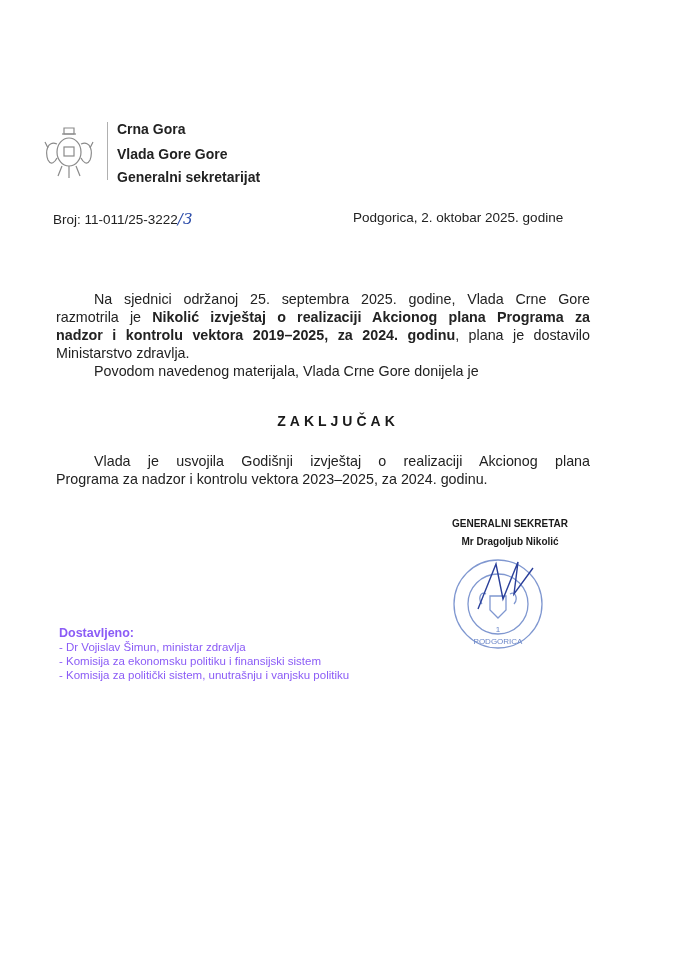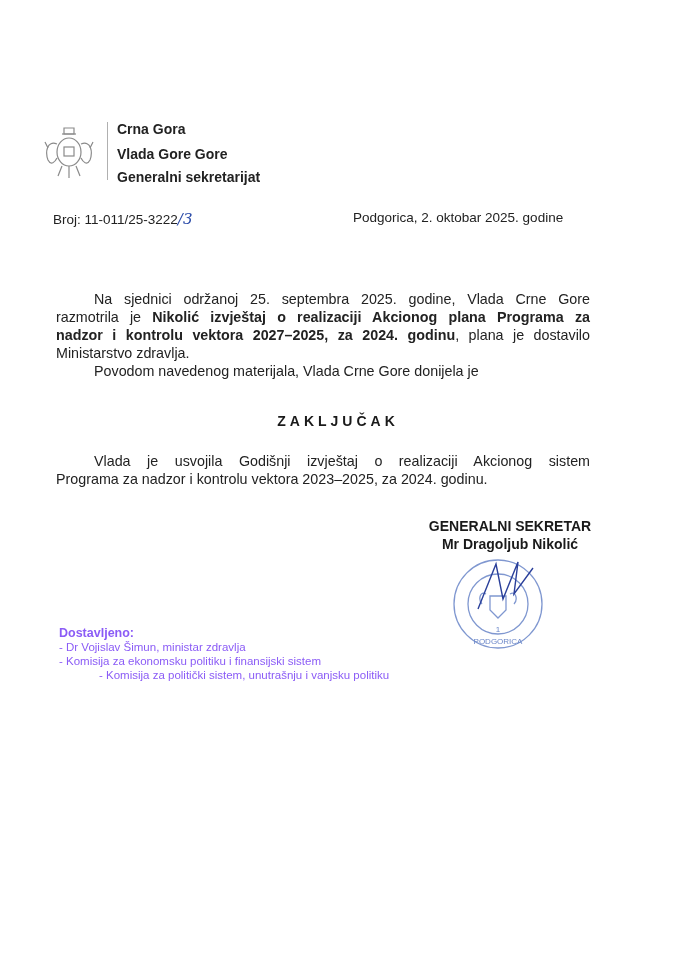--- a/index.html
+++ b/index.html
@@ -7,21 +7,21 @@
          font-family:"Liberation Sans", sans-serif; color:#1a1a1a; }
   .abs { position:absolute;text-align:center; }
   .crest { left:42px; top:122px; width:54px; height:60px; }
   .vline { left:107px; top:122px; width:1px; height:58px; background:#b0b0b0; }
   .hdr { left:117px; font-size:14px; font-weight:bold; color:#222; }
   .ref { top:210px; font-size:13.5px; color:#222; }
   .p { font-size:14.3px; line-height:18px; color:#222; }
   .b { font-weight:bold; }
   .justify { text-align:justify; text-align-last:justify; }
   .title { left:0; width:676px; text-align:center; top:413px; font-size:14px; font-weight:bold; letter-spacing:4px; }
-  .sig { font-size:14px; font-weight:bold; text-align:center; }
+  .sig { font-size:10px; font-weight:bold; text-align:center; }
   .dist { font-size:11.5px; line-height:14px; color:#8b5cf6; }
 </style>
 </head>
 <body>
 
 <div class="abs crest">
   <svg width="54" height="60" viewBox="0 0 54 60">
     <g fill="none" stroke="#8a8a8a" stroke-width="1.2">
       <path d="M22 6 h10 v6 h-10z"></path>
       <path d="M20 12 h14"></path>
@@ -42,28 +42,28 @@
 <div class="abs ref" style="left:53px;">
   <span>Broj: 11-011/25-3222</span><span style="color:#2a4aa8;font-family:'DejaVu Serif',serif;font-style:italic;font-size:15px;">/3</span>
 </div>
 <div class="abs ref" style="left:353px;">Podgorica, 2. oktobar 2025. godine</div>
 
 <div class="abs p justify" style="left:94px; width:496px; top:290px;">Na sjednici održanoj 25. septembra 2025. godine, Vlada Crne Gore</div>
 <div class="abs p justify" style="left:56px; width:534px; top:308px;">
   <span>razmotrila je </span><span class="b">Nikolić izvještaj o realizaciji Akcionog plana Programa za</span>
 </div>
 <div class="abs p justify" style="left:56px; width:534px; top:326px;">
-  <span class="b">nadzor i kontrolu vektora 2027–2025, za 2024. godinu</span><span>, plana je dostavilo</span>
+  <span class="b">nadzor i kontrolu vektora 2019–2025, za 2024. godinu</span><span>, plana je dostavilo</span>
 </div>
 <div class="abs p" style="left:56px; top:344px;">Ministarstvo zdravlja.</div>
 <div class="abs p" style="left:94px; top:362px;">Povodom navedenog materijala, Vlada Crne Gore donijela je</div>
 
 <div class="abs title">ZAKLJUČAK</div>
 
-<div class="abs p justify" style="left:94px; width:496px; top:452px;">Vlada je usvojila Godišnji izvještaj o realizaciji Akcionog sistem</div>
+<div class="abs p justify" style="left:94px; width:496px; top:452px;">Vlada je usvojila Godišnji izvještaj o realizaciji Akcionog plana</div>
 <div class="abs p" style="left:56px; top:470px;">Programa za nadzor i kontrolu vektora 2023–2025, za 2024. godinu.</div>
 
 <div class="abs sig" style="left:395px; width:230px; top:518px;">GENERALNI SEKRETAR</div>
 <div class="abs sig" style="left:395px; width:230px; top:536px;">Mr Dragoljub Nikolić</div>
 
 <div class="abs" style="left:448px; top:554px; width:110px; height:100px;">
   <svg width="110" height="100" viewBox="0 0 110 100">
     <g fill="none" stroke="#6a86c8" stroke-width="1.3" opacity="0.85">
       <circle cx="50" cy="50" r="44"></circle>
       <circle cx="50" cy="50" r="30"></circle>
@@ -72,13 +72,13 @@
     </g>
     <text x="50" y="78" font-size="8" fill="#6a86c8" text-anchor="middle" font-family="Liberation Sans, sans-serif">1</text>
     <text x="50" y="90" font-size="8" fill="#6a86c8" text-anchor="middle" font-family="Liberation Sans, sans-serif">PODGORICA</text>
     <path d="M30 55 L48 10 L55 45 L70 8 L66 40 L85 14" fill="none" stroke="#2a3f9a" stroke-width="1.4"></path>
   </svg>
 </div>
 
 <div class="abs dist b" style="left:59px; top:626px; font-size:12.5px;">Dostavljeno:</div>
 <div class="abs dist" style="left:59px; top:640px;">- Dr Vojislav Šimun, ministar zdravlja</div>
 <div class="abs dist" style="left:59px; top:654px;">- Komisija za ekonomsku politiku i finansijski sistem</div>
-<div class="abs dist" style="left:59px; top:668px;margin-left:40px;">- Komisija za politički sistem, unutrašnju i vanjsku politiku</div>
+<div class="abs dist" style="left:59px; top:668px;">- Komisija za politički sistem, unutrašnju i vanjsku politiku</div>
 
 </body></html>

